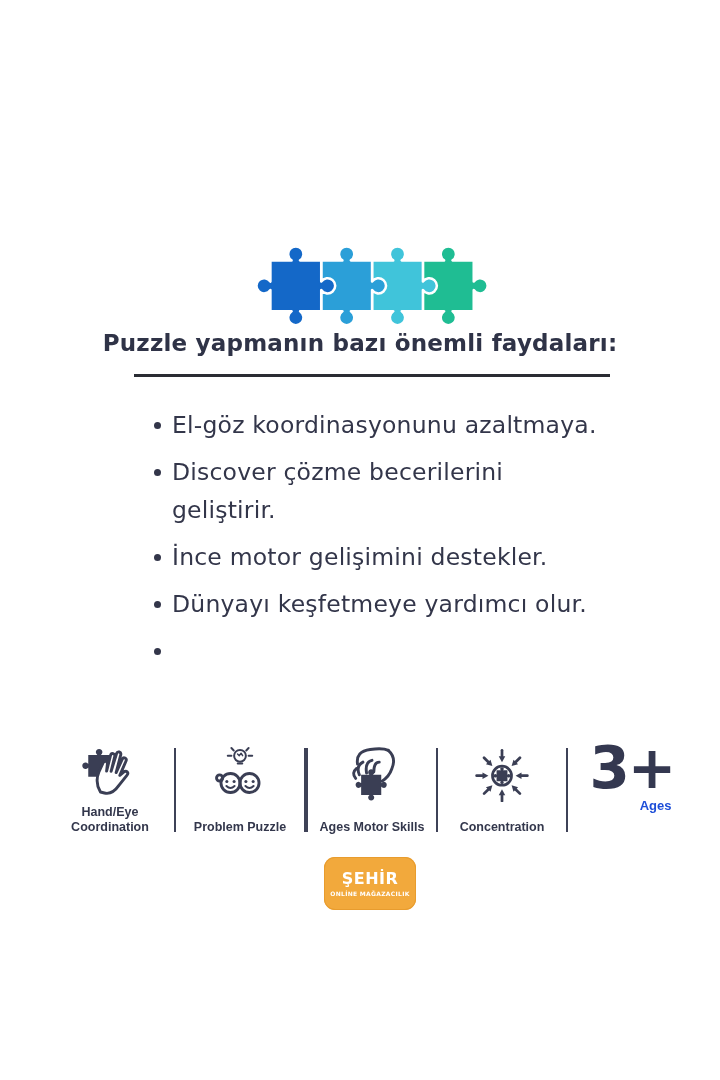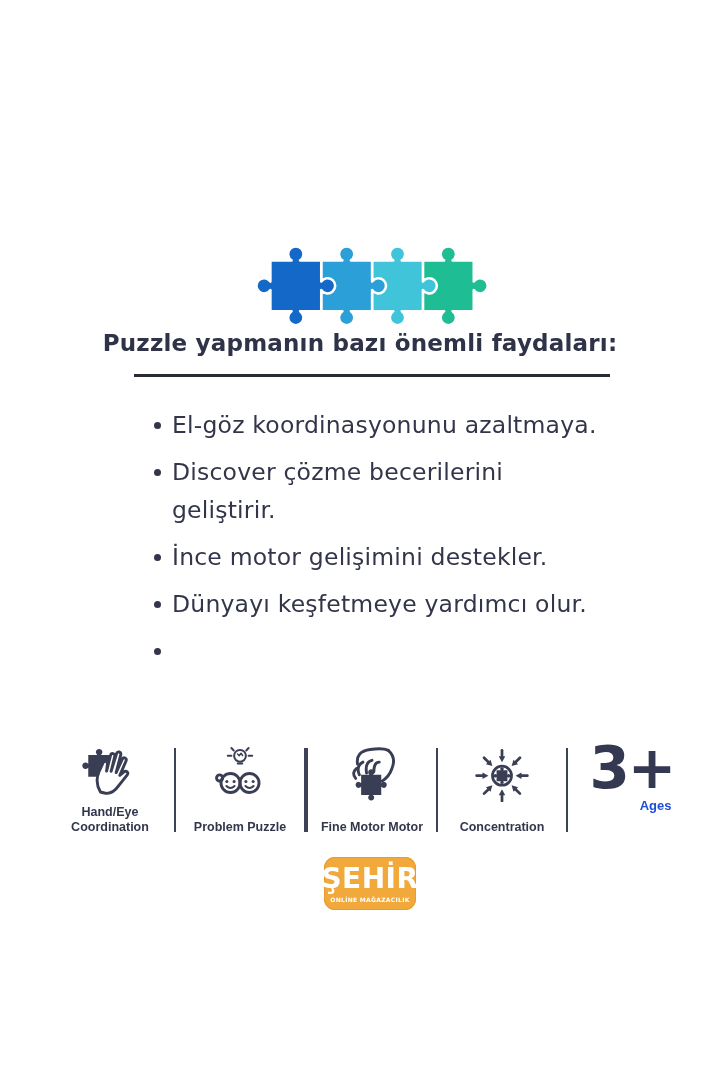--- a/index.html
+++ b/index.html
@@ -37,21 +37,21 @@
   .ic .hair{stroke-width:1.6;}
 
   .age-wrap{display:flex;flex-direction:column;align-items:flex-end;}
   .age-value{font-size:58px;font-weight:bold;color:#343850;line-height:0.85;letter-spacing:-2px;}
   .age-label{font-family:"Liberation Sans",sans-serif;font-size:13px;font-weight:bold;color:#1d4ed8;margin-top:5px;padding-right:3px;}
 
   
   .brand{position:absolute;top:857px;left:324px;width:92px;height:53px;background:#f2a93c;border-radius:11px;
          display:flex;flex-direction:column;align-items:center;justify-content:center;color:#ffffff;
          box-shadow:0 0 0 1px #e89c2e inset;}
-  .brand-name{font-size:28px;font-weight:bold;letter-spacing:0.5px;line-height:1;}
+  .brand-name{font-size:16px;font-weight:bold;letter-spacing:0.5px;line-height:1;}
   .brand-tagline{font-size:6px;font-weight:bold;letter-spacing:0.3px;margin-top:3px;white-space:nowrap;}
 </style>
 </head>
 <body>
 
 <div class="canvas">
 
   <svg class="puzzle" viewBox="-17 -17 275 94" aria-hidden="true">
     <g transform="translate(180,0)">
       <path class="pp" d="M0,0 H25 A9,9 0 1 1 35,0 H60 V25 A9,9 0 1 1 60,35 V60 H35 A9,9 0 1 1 25,60 H0 Z" fill="#1fbd93"></path>
@@ -133,21 +133,21 @@
     <div class="fcell">
       <svg class="ic" width="58" height="58" viewBox="0 0 64 64">
         <path d="M16 22 Q14 8 30 6 Q44 4 50 7"></path>
         <path d="M50 7 Q59 15 54 27 Q51 36 43 41"></path>
         <path d="M18 34 Q14 24 22 20"></path>
         <path d="M26 32 Q24 20 32 18"></path>
         <path d="M34 31 Q34 20 40 20"></path>
         <path d="M14 38 Q9 32 15 27"></path>
         <path class="fill" transform="translate(20,34) scale(0.37)" d="M0,0 H25 A9,9 0 1 1 35,0 H60 V25 A9,9 0 1 1 60,35 V60 H35 A9,9 0 1 1 25,60 H0 V35 A9,9 0 1 1 0,25 Z"></path>
       </svg>
-      <div class="flabel">Fine Motor Motor</div>
+      <div class="flabel">Ages Motor Skills</div>
     </div>
 
     <div class="vdiv"></div>
 
     <div class="fcell">
       <svg class="ic" width="58" height="58" viewBox="0 0 64 64">
         <circle stroke-width="3" cx="32" cy="35" r="10.5"></circle>
         <path class="fill" transform="translate(26,29) scale(0.20)" d="M0,0 H25 A9,9 0 1 1 35,0 H60 V25 A9,9 0 1 1 60,35 V60 H35 A9,9 0 1 1 25,60 H0 V35 A9,9 0 1 1 0,25 Z"></path>
         <g transform="rotate(0 32 35)">
             <path stroke-width="3" d="M32 7 V14"></path>

